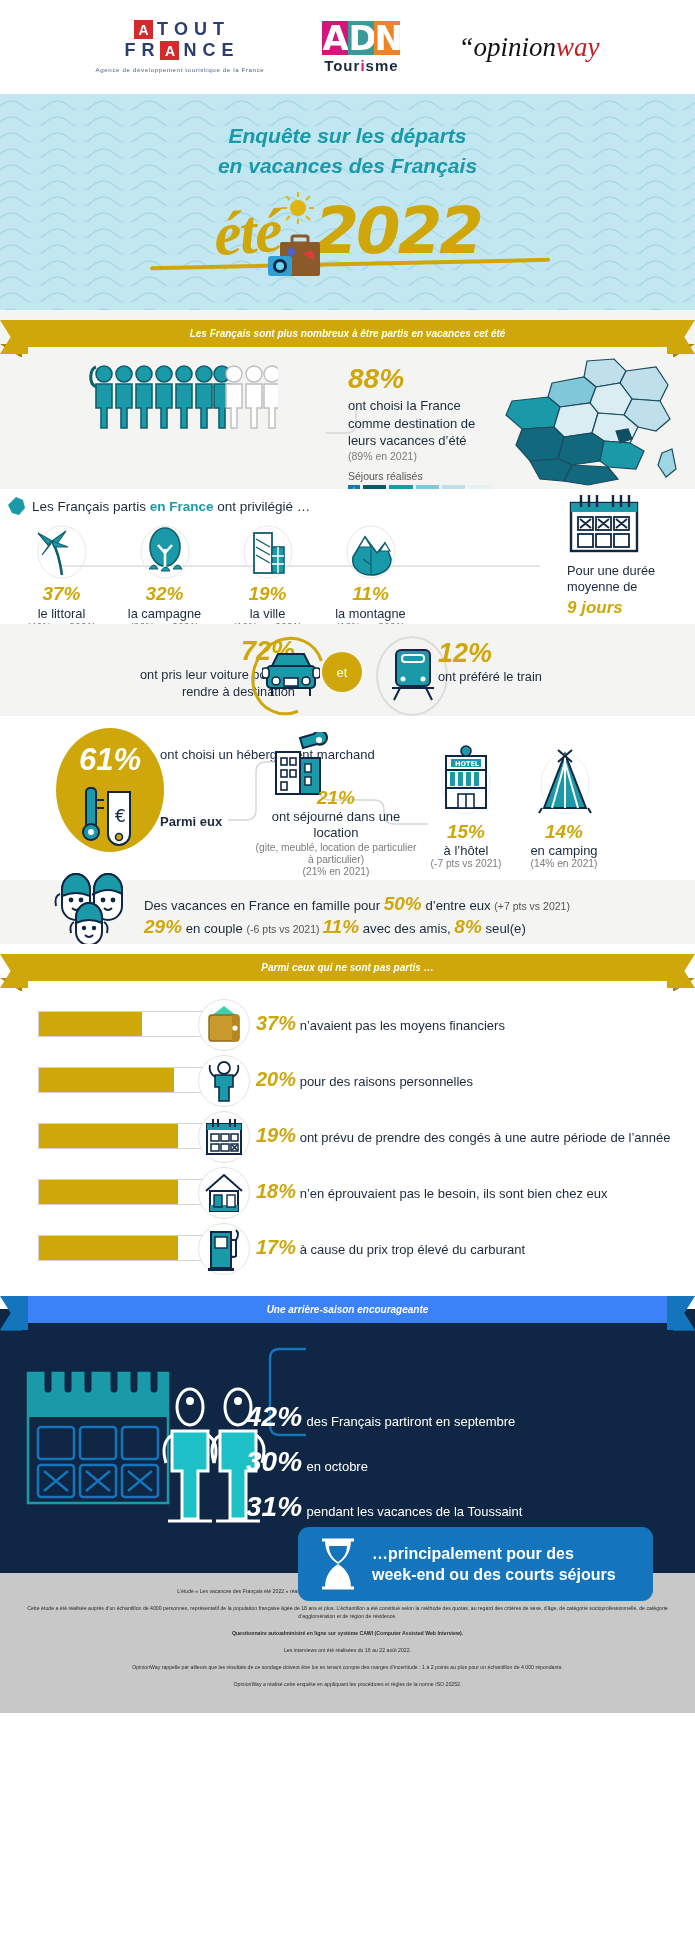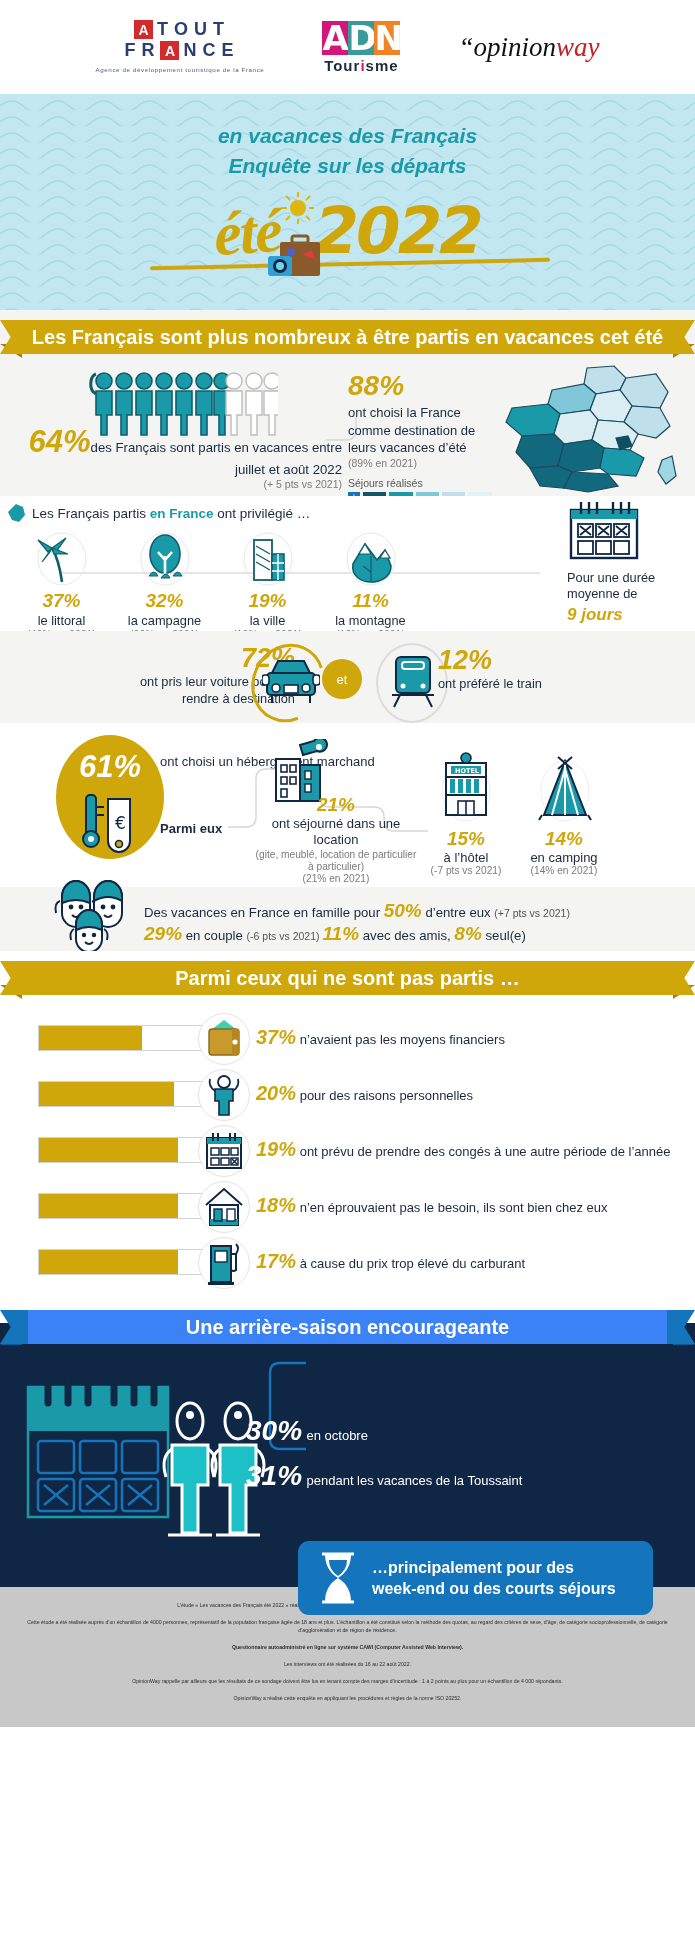--- a/index.html
+++ b/index.html
@@ -76,23 +76,23 @@
   }
   .hero-underline {
     position: absolute; left: 150px; bottom: 44px; width: 400px; height: 4px;
     background: #cfa70b; border-radius: 4px; z-index: 2;
     transform: rotate(-1.2deg);
   }
 
   
   .banner-wrap { position: relative; padding: 10px 0; }
   .banner {
-    position: relative; margin: 0 28px; height: 34px;
+    position: relative; margin: 0 28px; height: 27px;
     display: flex; align-items: center; justify-content: center;
-    color: #fff; font-weight: bold; font-size: 20px;
+    color: #fff; font-style: italic; font-weight: bold; font-size: 10px;
   }
   .banner.gold { background: #cfa70b; }
   .banner.blue { background: #3b82f6; }
   .banner:before, .banner:after {
     content: ""; position: absolute; top: 0; width: 28px; height: 34px;
   }
   .banner.gold:before { left: -28px; background: #cfa70b;
      clip-path: polygon(0 0,100% 0,100% 100%,0 100%,38% 50%); }
   .banner.gold:after  { right: -28px; background: #cfa70b;
      clip-path: polygon(0 0,100% 0,62% 50%,100% 100%,0 100%); }
@@ -269,22 +269,22 @@
   <div class="hero">
     <svg class="waves" width="695" height="216">
       <defs>
         <pattern id="wv" width="46" height="16" patternUnits="userSpaceOnUse">
           <path d="M0 12 Q 11.5 2 23 12 T 46 12" fill="none" stroke="#8fd0e0" stroke-width="1.6"></path>
         </pattern>
       </defs>
       <rect width="695" height="216" fill="url(#wv)"></rect>
     </svg>
     <div class="hero-title">
+      <div>Enquête sur les départs</div>
       <div>en vacances des Français</div>
-      <div>Enquête sur les départs</div>
     </div>
     <div class="hero-ete">
       <span class="ete-word">été</span><svg width="34" height="34" style="vertical-align:28px">
           <circle cx="17" cy="17" r="8" fill="#e0b50f"></circle>
           <g stroke="#e0b50f" stroke-width="2">
             <line x1="17" y1="1" x2="17" y2="6"></line>
             <line x1="17" y1="28" x2="17" y2="33"></line>
             <line x1="1" y1="17" x2="6" y2="17"></line>
             <line x1="28" y1="17" x2="33" y2="17"></line>
             <line x1="5" y1="5" x2="9" y2="9"></line>
@@ -350,24 +350,20 @@
       <g transform="translate(150,0)">
         <circle cx="16" cy="11" r="8" fill="#fff" stroke="#bdbdbd" stroke-width="1.4"></circle>
         <path d="M8 21 h16 v24 h-5 v20 h-6 v-20 h-5z" fill="#fff" stroke="#bdbdbd" stroke-width="1.4"></path>
       </g>
       <g transform="translate(168,0)">
         <circle cx="16" cy="11" r="8" fill="#fff" stroke="#bdbdbd" stroke-width="1.4"></circle>
         <path d="M8 21 h16 v24 h-5 v20 h-6 v-20 h-5z" fill="#fff" stroke="#bdbdbd" stroke-width="1.4"></path>
       </g>
     </svg>
 
-    <div class="s1-64">
-      <span class="pct big">64%</span><span class="txt">des Français sont partis en vacances entre juillet et août 2022</span>
-      <div class="small-note">(+ 5 pts vs 2021)</div>
-    </div>
 
     <svg style="position:absolute;left:326px;top:52px" width="40" height="32">
       <path class="connector" d="M0 24 H20 Q30 24 30 14 V0"></path>
     </svg>
 
     <div class="s1-88">
       <div class="pct big">88%</div>
       <div class="txt">ont choisi la France comme destination de leurs vacances d’été</div>
       <div class="small-note">(89% en 2021)</div>
       <div class="legend-title">Séjours réalisés</div>
@@ -788,20 +784,24 @@
         <line x1="18" y1="134" x2="62" y2="134"></line>
       </g>
     </svg>
 
     <svg style="position:absolute;left:268px;top:16px" width="60" height="94">
       <path d="M38 2 H12 Q2 2 2 12 V78 Q2 88 12 88 H38" fill="none" stroke="#1474bc" stroke-width="2.4"></path>
     </svg>
 
     <div class="d-stats">
       <div class="row">
+        <span class="n">42%</span>
+        <span class="t">des Français partiront en septembre</span>
+      </div>
+      <div class="row">
         <span class="n">30%</span>
         <span class="t">en octobre</span>
       </div>
       <div class="row">
         <span class="n">31%</span>
         <span class="t">pendant les vacances de la Toussaint</span>
       </div>
     </div>
 
     <div class="pill">

